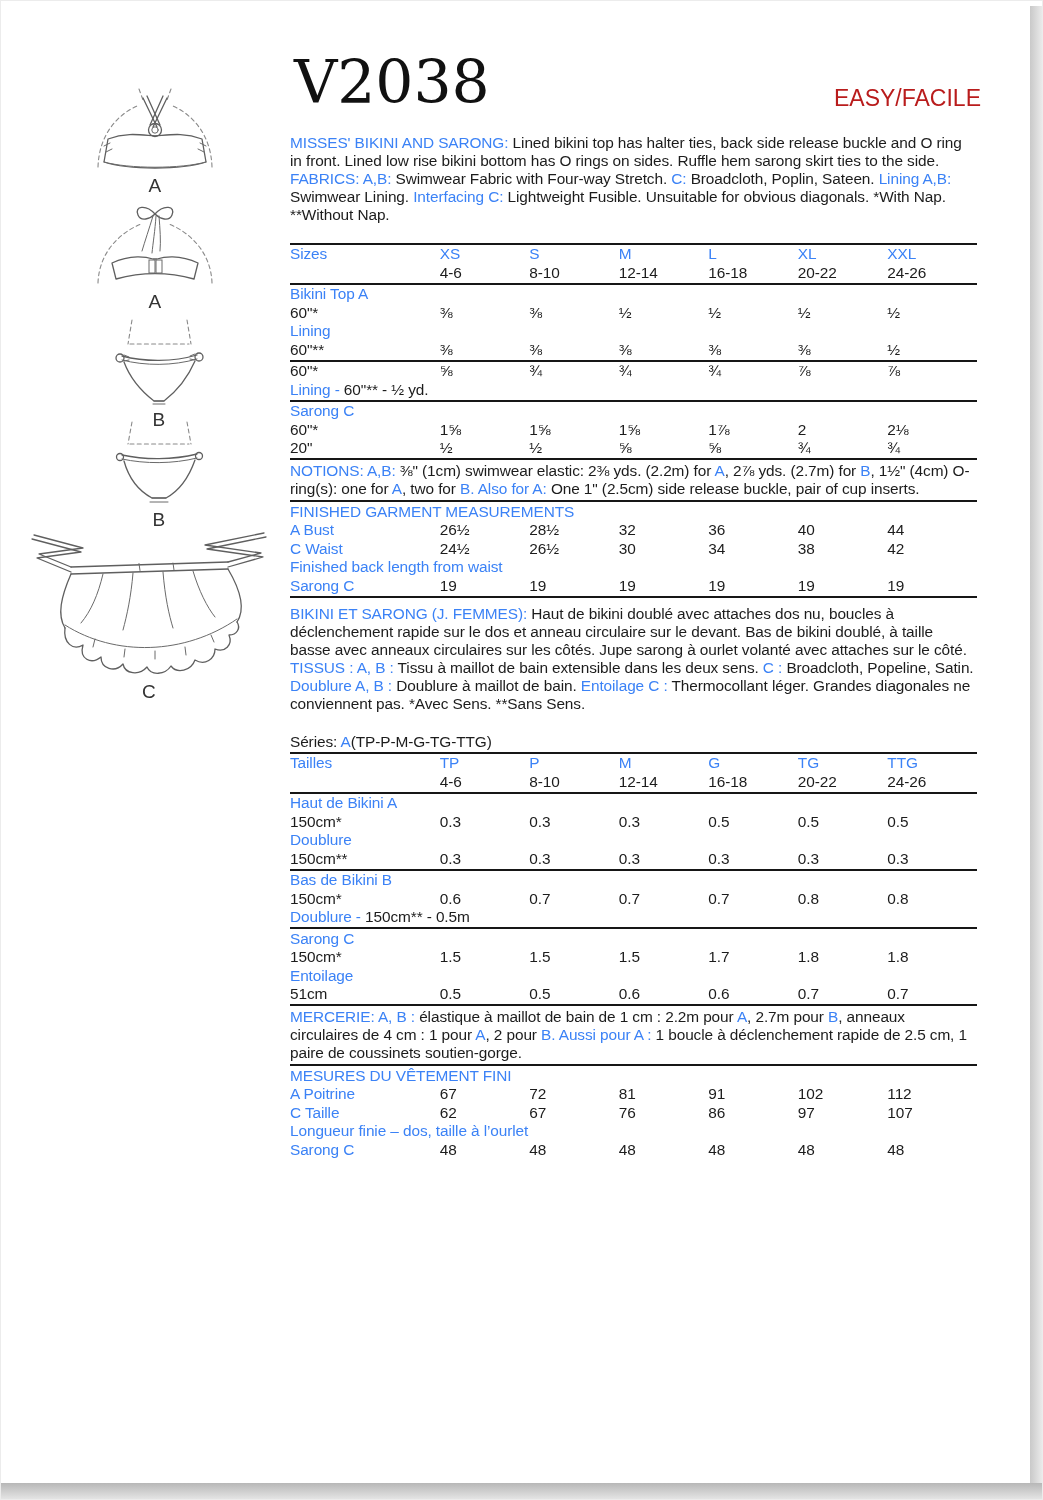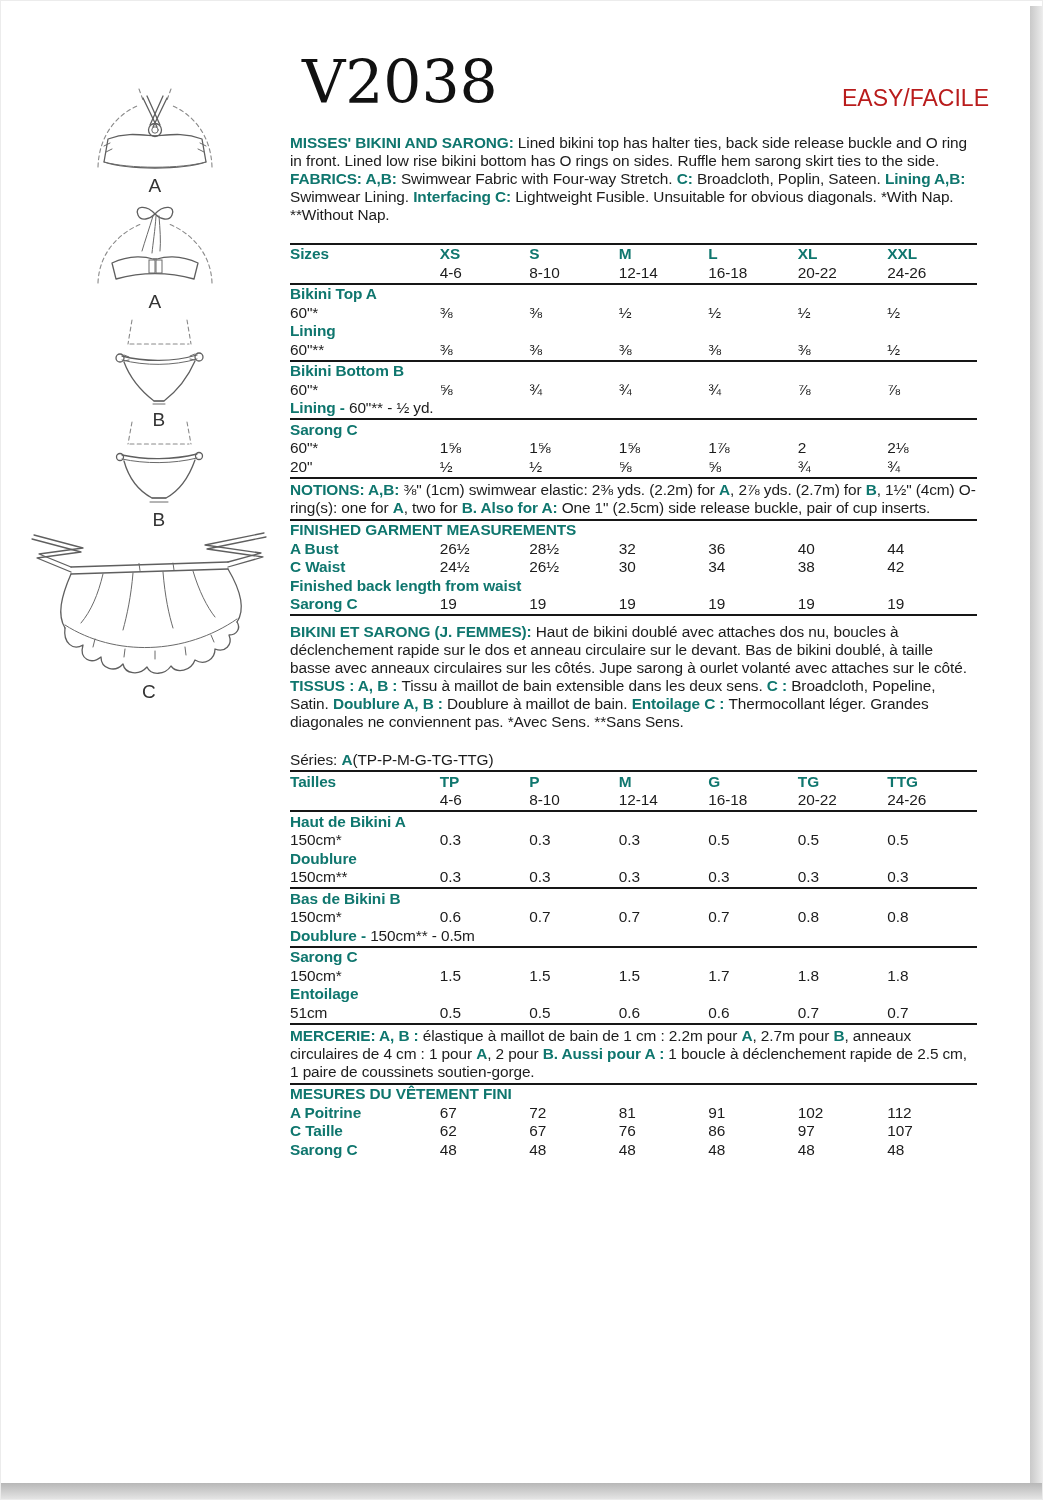--- a/index.html
+++ b/index.html
@@ -13,26 +13,26 @@
   
   .figure{position:absolute;text-align:center;}
   .figure svg{display:block;margin:0 auto;}
   .fig-label{font-size:19px;color:#333;margin-top:4px;letter-spacing:.5px;}
   .ln{stroke:#5f5f5f;stroke-width:1.3;fill:none;stroke-linecap:round;stroke-linejoin:round;}
   .lnt{stroke:#6a6a6a;stroke-width:1;fill:none;stroke-linecap:round;}
   .dash{stroke:#8a8a8a;stroke-width:1.1;fill:none;stroke-dasharray:4 3.2;stroke-linecap:round;}
 
   
   .main{position:absolute;left:289px;top:0;width:687px;font-size:15.4px;line-height:18px;letter-spacing:-0.1px;}
-  .titlebar{position:absolute;top:50px;left:12px;width:687px;height:78px;}
+  .titlebar{position:absolute;top:50px;left:4px;width:687px;height:78px;}
   .pattern-num{font-family:"DejaVu Serif","Liberation Serif",serif;font-size:60px;line-height:62px;color:#111;}
   .difficulty{position:absolute;right:0;top:38px;font-size:23px;color:#b91c1c;letter-spacing:0;}
   .desc{position:absolute;top:131px;left:0;width:687px;}
   .flow{position:absolute;top:241px;left:0;width:687px;}
-  .b{font-weight:bold;color:#0f766e;}
+  .b{font-weight:normal;color:#3b82f6;}
   .para{margin:2px 0;}
   .para-fr{margin:7px 0 0 0;}
   .inline-line{height:18.5px;line-height:18.5px;white-space:nowrap;}
   .series-line{margin-top:20px;}
   .trule{border-top:2px solid #161616;margin:0.5px 0;}
   .trow{display:flex;height:18.5px;line-height:18.5px;white-space:nowrap;}
   .trow.tspan{display:block;}
   .tl{width:21.8%;}
   .tv{width:13.03%;}
 </style>
@@ -174,21 +174,20 @@
           <div class="trow">
             <span class="tl">60"**</span>
             <span class="tv">⅜</span>
             <span class="tv">⅜</span>
             <span class="tv">⅜</span>
             <span class="tv">⅜</span>
             <span class="tv">⅜</span>
             <span class="tv">½</span>
           </div>
           <div class="trule"></div>
-          <div class="trow tspan"><span class="b">Bikini Bottom B</span></div>
           <div class="trow">
             <span class="tl">60"*</span>
             <span class="tv">⅝</span>
             <span class="tv">¾</span>
             <span class="tv">¾</span>
             <span class="tv">¾</span>
             <span class="tv">⅞</span>
             <span class="tv">⅞</span>
           </div>
           <div class="trow tspan"><span class="b">Lining - </span><span>60"** - ½ yd.</span></div>
@@ -348,20 +347,21 @@
           </div>
           <div class="trow">
             <span class="tl b">C Taille</span>
             <span class="tv">62</span>
             <span class="tv">67</span>
             <span class="tv">76</span>
             <span class="tv">86</span>
             <span class="tv">97</span>
             <span class="tv">107</span>
           </div>
+          <div class="trow tspan"><span class="b">Longueur finie – dos, taille à l’ourlet</span></div>
           <div class="trow">
             <span class="tl b">Sarong C</span>
             <span class="tv">48</span>
             <span class="tv">48</span>
             <span class="tv">48</span>
             <span class="tv">48</span>
             <span class="tv">48</span>
             <span class="tv">48</span>
           </div>
         </div>

